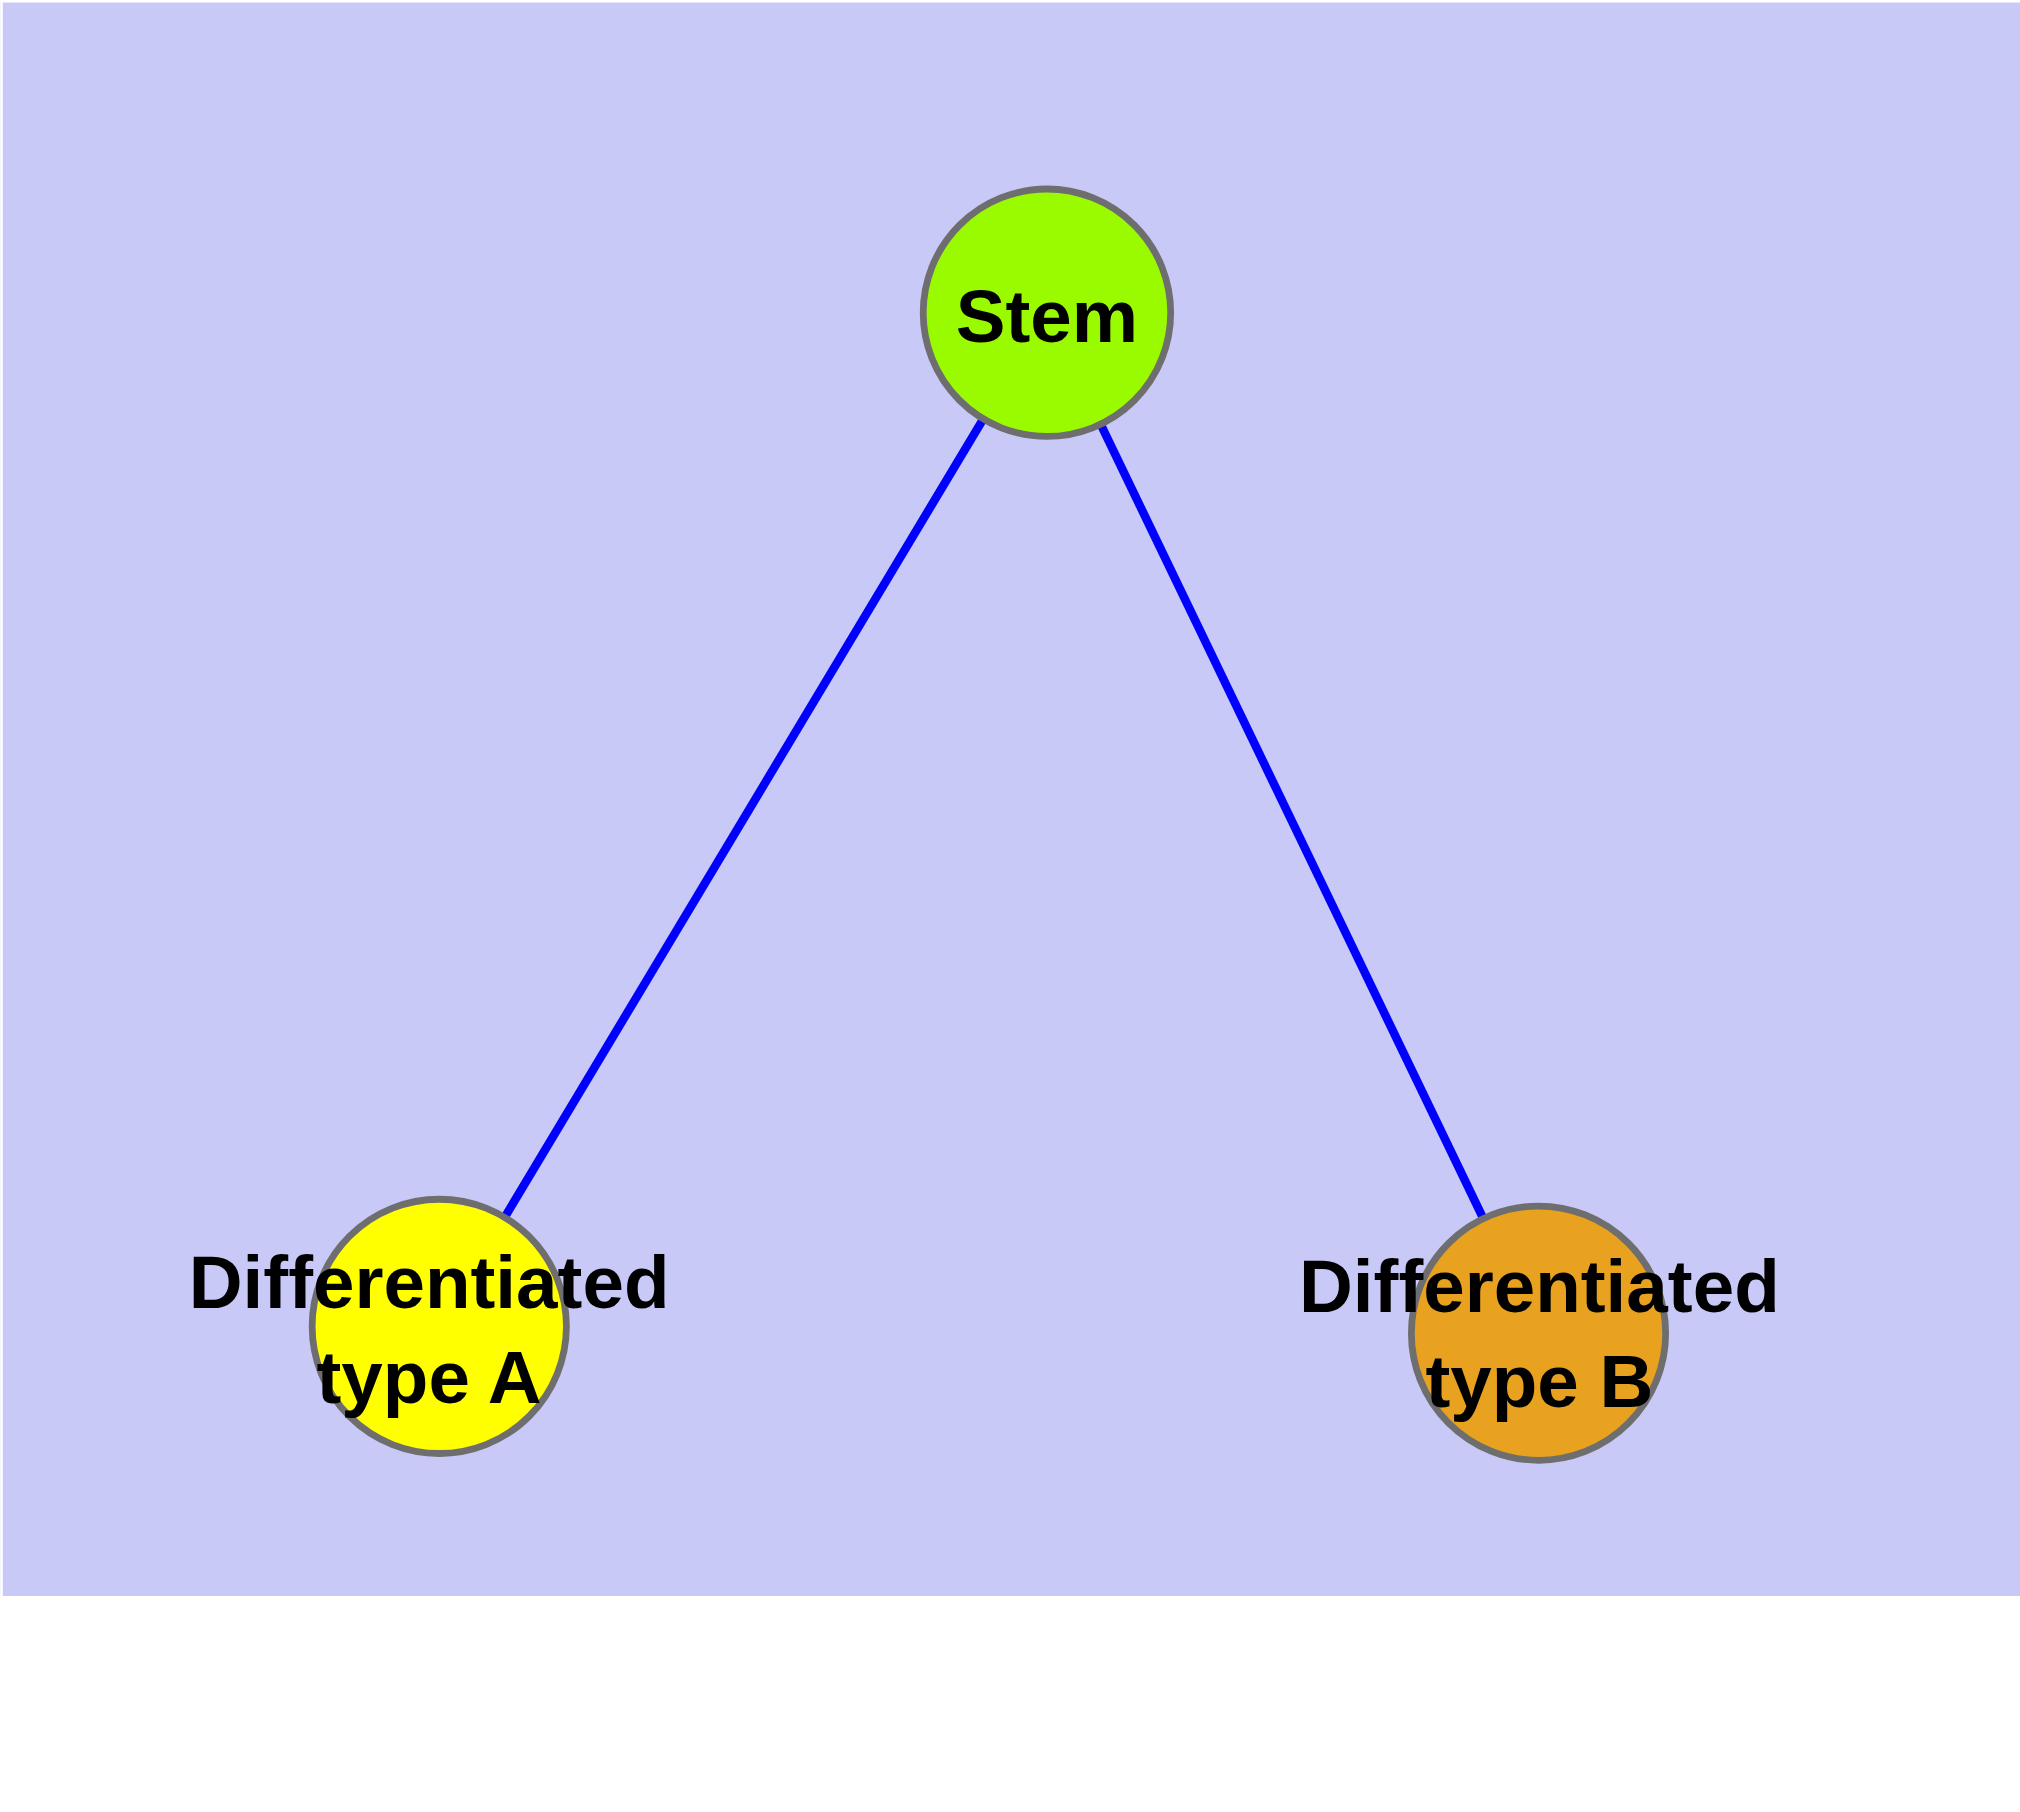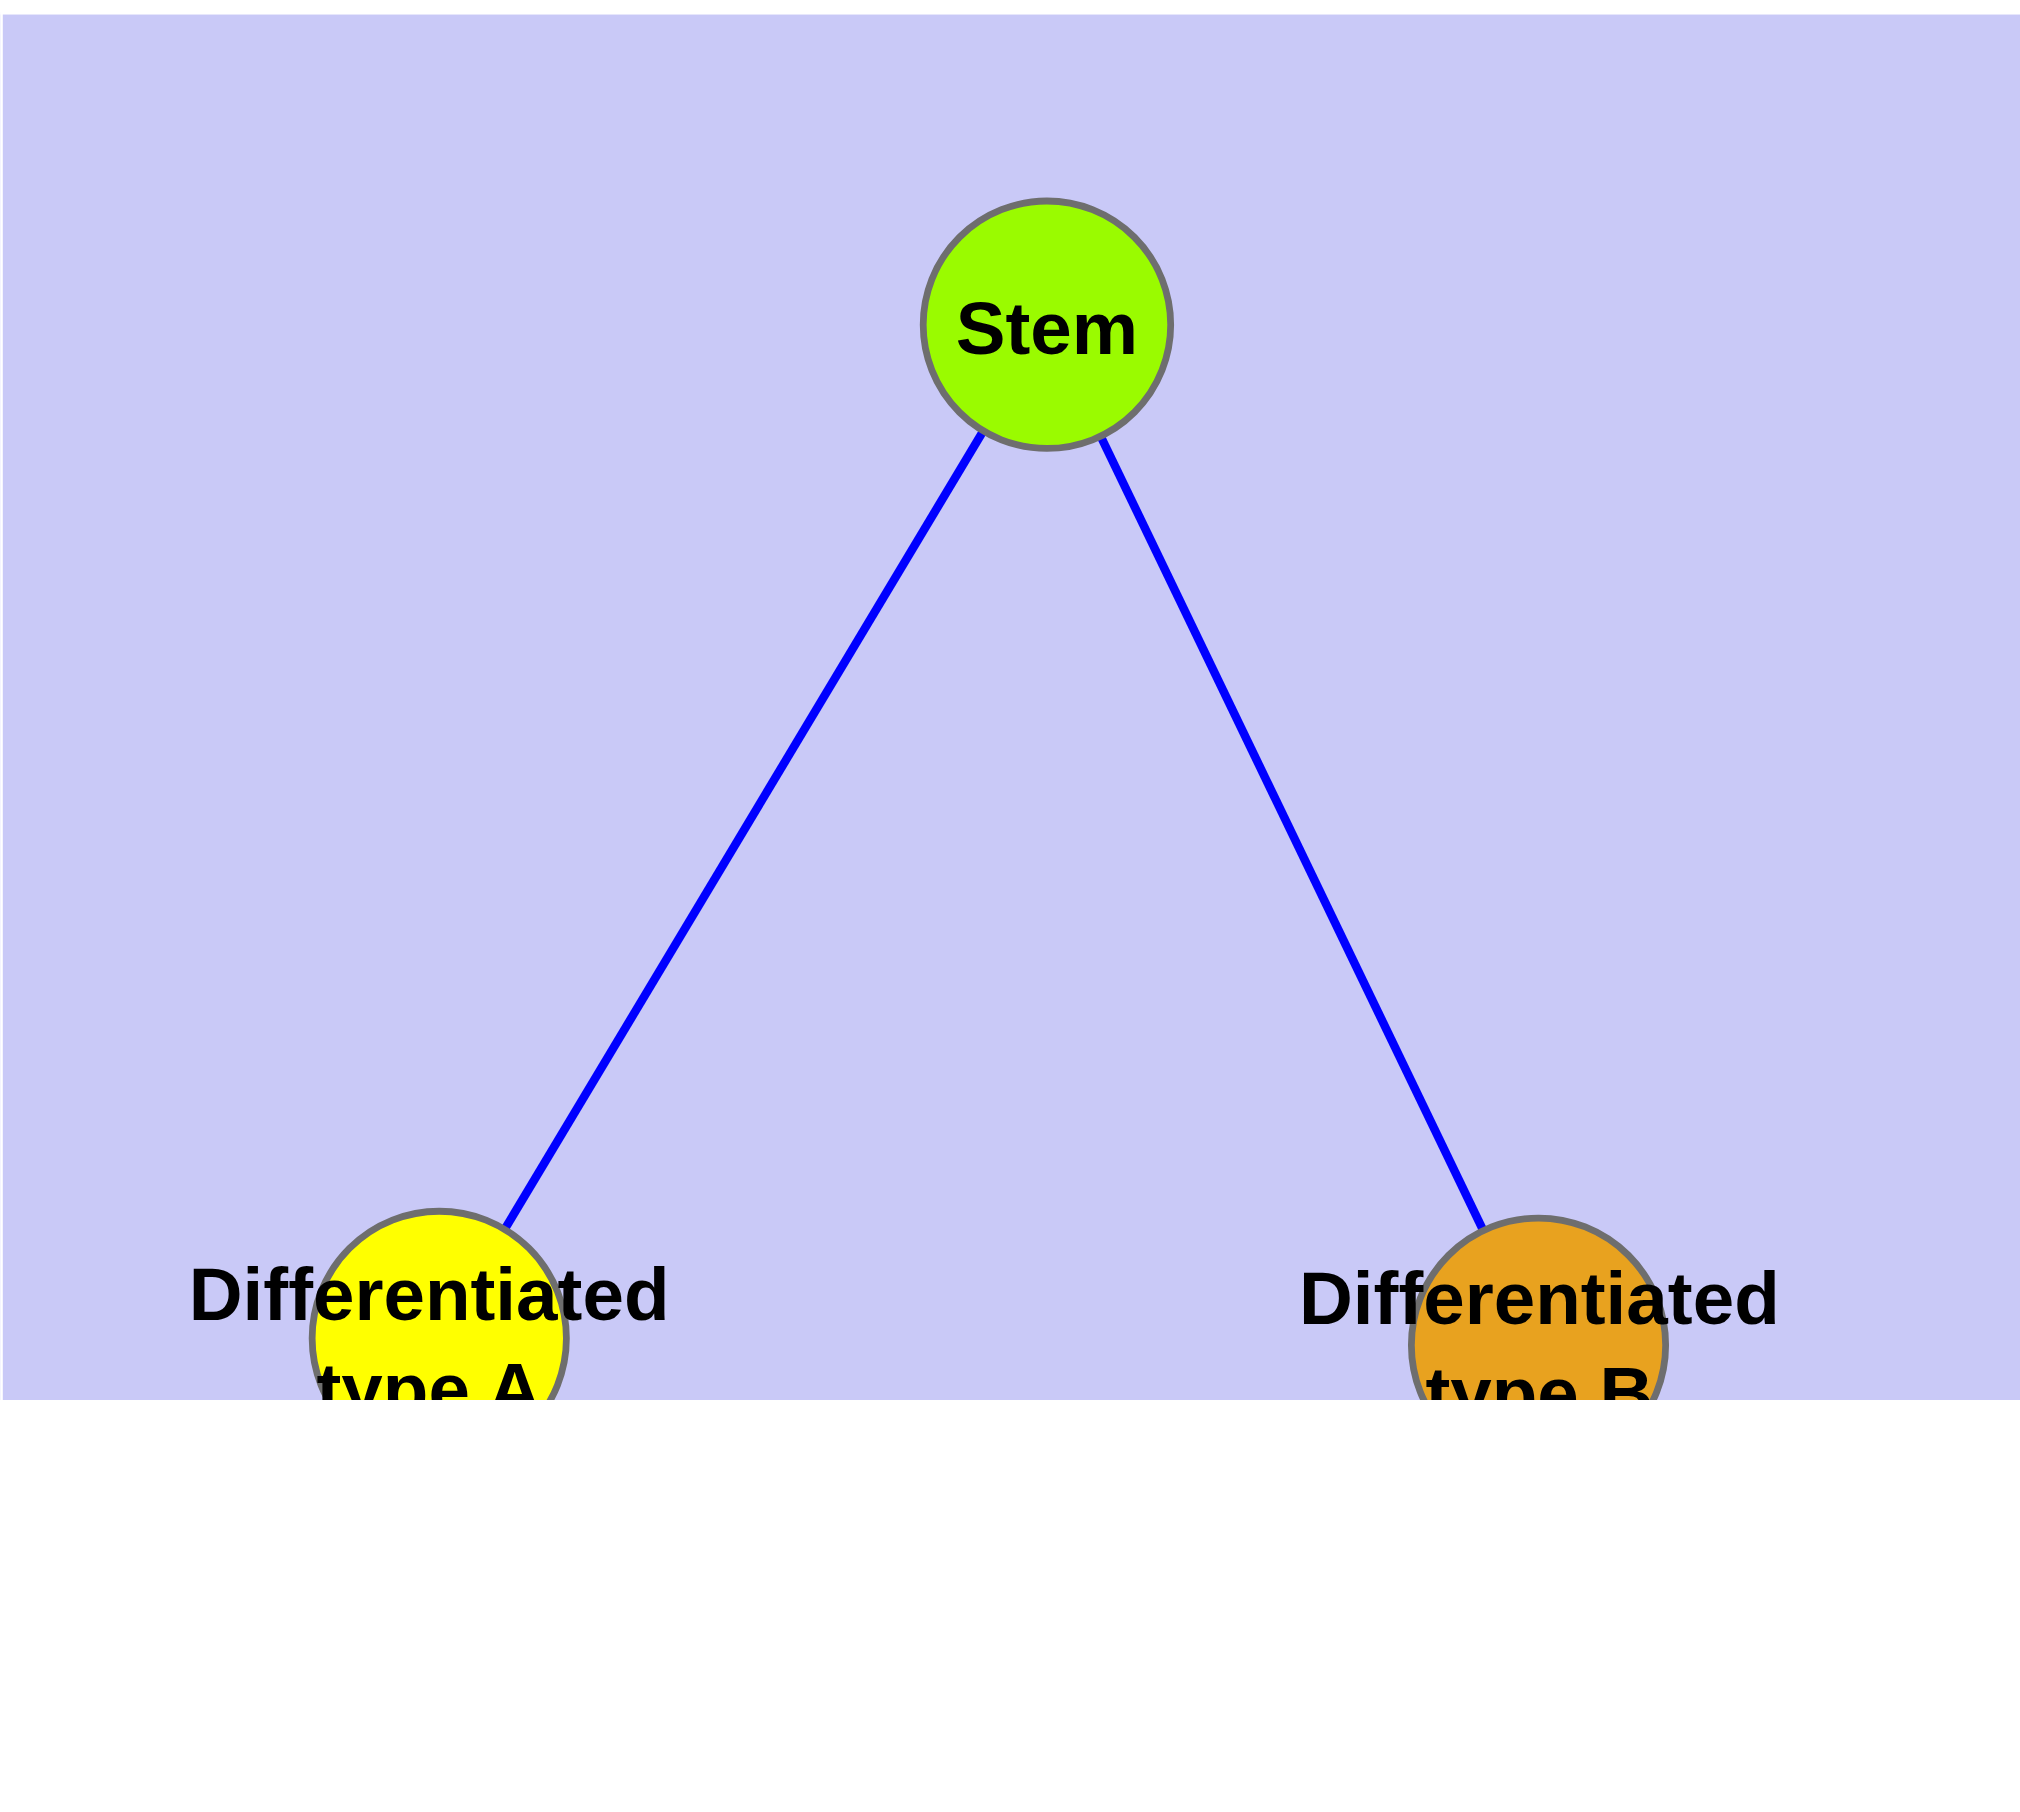--- a/index.html
+++ b/index.html
@@ -3,23 +3,22 @@
 <meta charset="utf-8">
 <style>
   html, body {
     margin: 0;
     padding: 0;
     background: #ffffff;
   }
   .stage {
     position: relative;
     width: 2021px;
-    height: 1388px;
+    height: 1596px;
     overflow: hidden;
-    margin-top: 12px;
   }
   svg.graph {
     display: block;
     width: 2021px;
     height: 1812px;
   }
   .edge {
     stroke-width: 10px;
     fill: none;
   }

